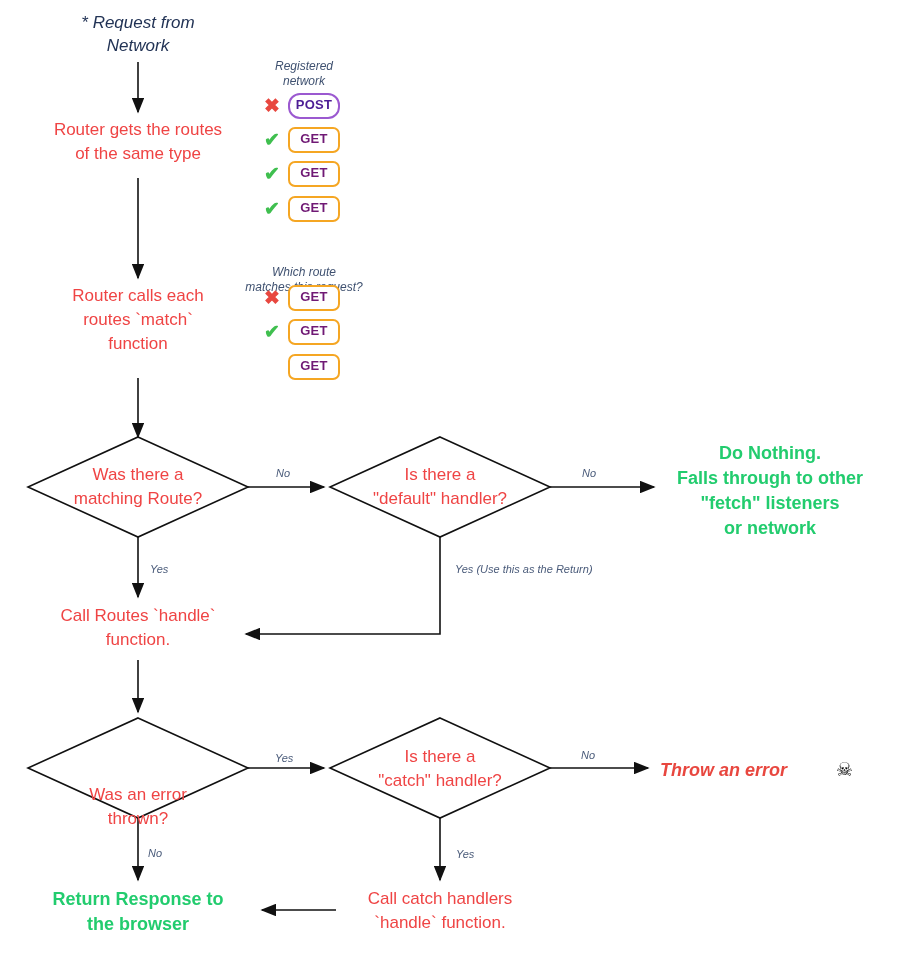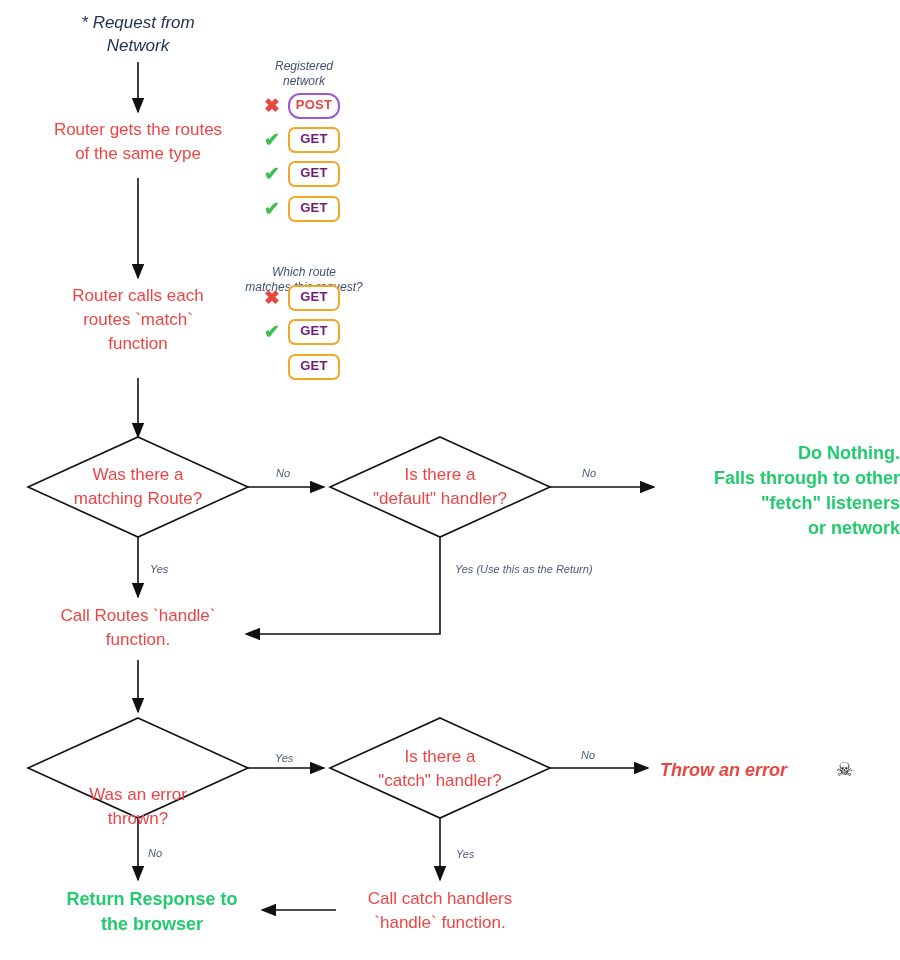--- a/index.html
+++ b/index.html
@@ -71,21 +71,21 @@
     background:#ffffff;
     color:#701a75;
     font-size:13px;
     font-weight:bold;
     text-align:center;
     line-height:20px;
     letter-spacing:0.3px;
   }
   .chip.post{
     border-color:#9b59d0;
-    color:#ef4444;
+    color:#4c1d95;
     border-radius:12px;
   }
   .mark{
     position:absolute;
     font-size:20px;
     font-weight:bold;
     line-height:20px;
   }
   .mark.x{color:#e8473f;font-size:19px;}
   .mark.ok{color:#3fbf4f;font-size:19px;}
@@ -159,29 +159,29 @@
 
 <div class="txt" style="left:38px;top:783px;width:200px;">Was an error
 thrown?</div>
 
 <div class="txt" style="left:340px;top:745px;width:200px;">Is there a
 "catch" handler?</div>
 
 <div class="txt" style="left:330px;top:887px;width:220px;">Call catch handlers
 `handle` function.</div>
 
-<div class="green-text" style="left:640px;top:441px;width:260px;text-align:right;">Do Nothing.
+<div class="green-text" style="left:640px;top:441px;width:260px;">Do Nothing.
 Falls through to other
 "fetch" listeners
 or network</div>
 
 <div class="red-text" style="left:660px;top:758px;">Throw an error</div>
 <div class="skull" style="left:836px;top:760px;">☠</div>
 
-<div class="green-text" style="left:24px;top:887px;width:256px;">Return Response to
+<div class="green-text" style="left:10px;top:887px;width:256px;">Return Response to
 the browser</div>
 
 <div class="lbl" style="left:276px;top:466px;">No</div>
 <div class="lbl" style="left:582px;top:466px;">No</div>
 <div class="lbl" style="left:150px;top:562px;">Yes</div>
 <div class="lbl" style="left:455px;top:562px;">Yes (Use this as the Return)</div>
 <div class="lbl" style="left:275px;top:751px;">Yes</div>
 <div class="lbl" style="left:581px;top:748px;">No</div>
 <div class="lbl" style="left:148px;top:846px;">No</div>
 <div class="lbl" style="left:456px;top:847px;">Yes</div>

